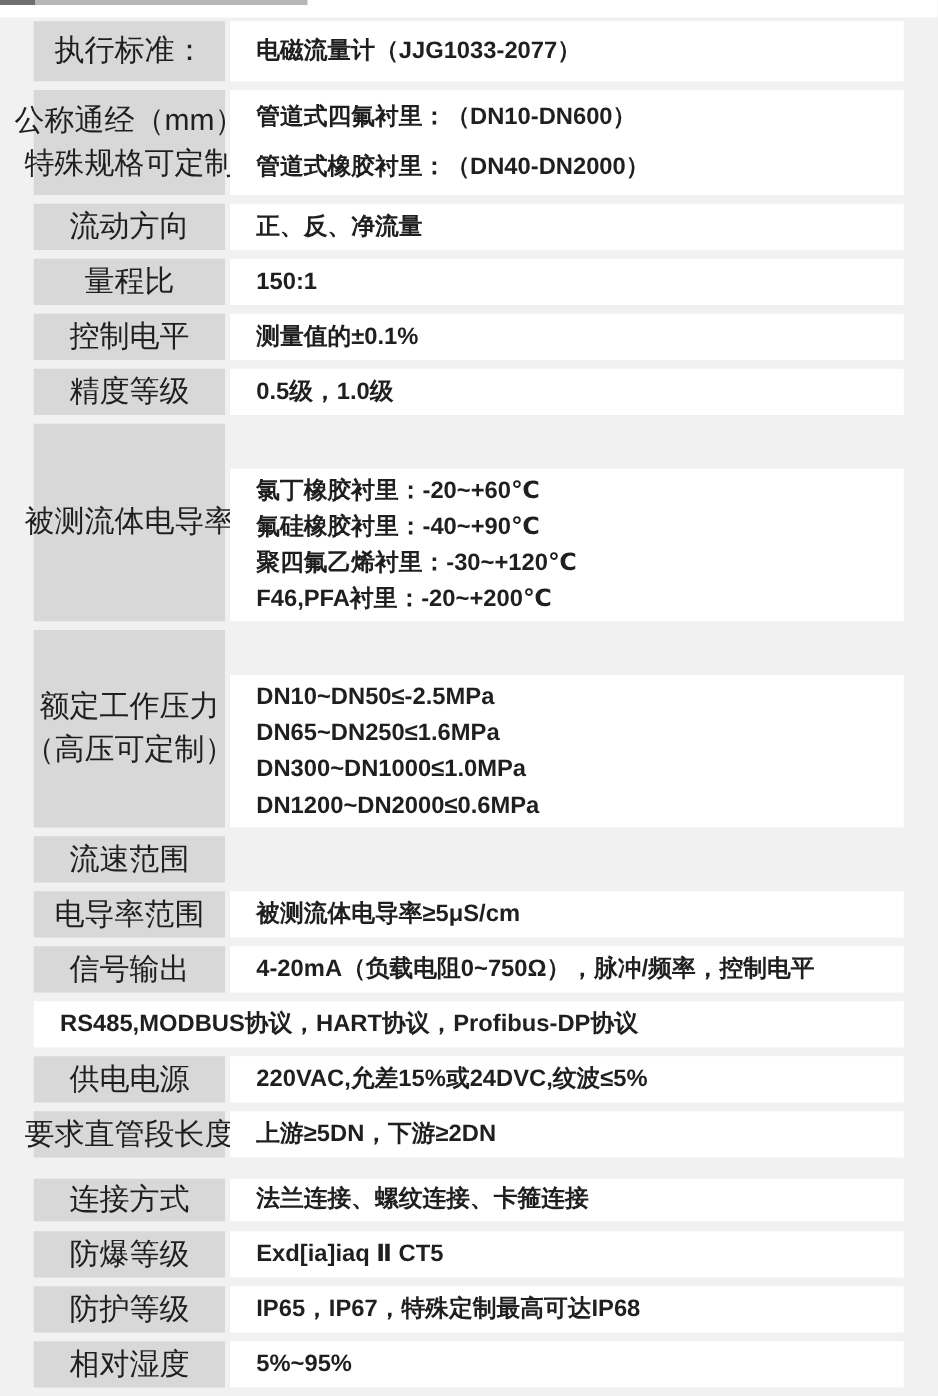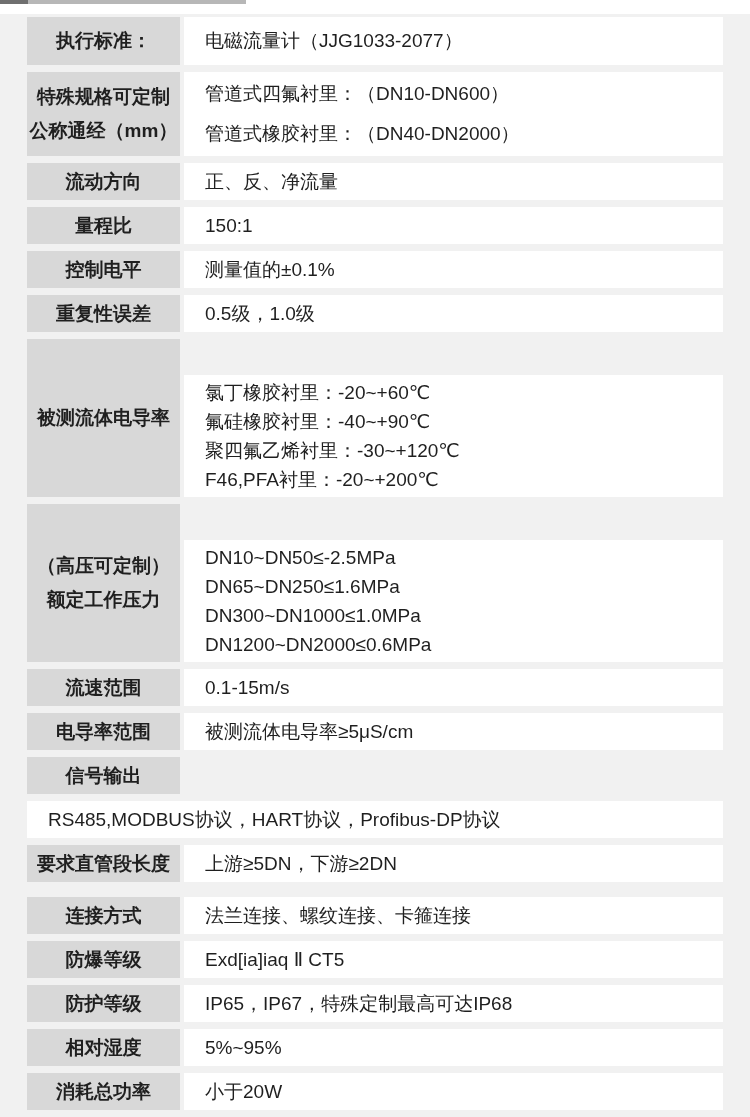--- a/index.html
+++ b/index.html
@@ -25,37 +25,37 @@
   }
   .spec-table {
     position: absolute; left: 27px; top: 17px;
     width: 696px;
   }
   .spec-row {
     display: flex;
     gap: 4px;
     margin-bottom: 7px;
   }
-  .spec-row.section-gap { margin-top: 15px; }
+  .spec-row.section-gap { margin-top: 15px; align-items: center; }
   .cell-label {
     width: 153px; flex: 0 0 153px;
     background: var(--label-bg, #d8d8d8);
     display: flex; flex-direction: column;
     justify-content: center; align-items: center;
     text-align: center;
-    font-size: 19px; font-weight: 700;
+    font-size: 24px; font-weight: 400;
     line-height: 34px;
   }
   .cell-value {
     flex: 1 1 auto;
     background: var(--value-bg, #ffffff);
     display: flex; flex-direction: column;
     justify-content: center;
     padding: 2px 10px 2px 21px;
-    font-size: 19px; font-weight: 400;
+    font-size: 19px; font-weight: 700;
     line-height: 30px;
   }
   .spec-row.lines-1 { min-height: 37px; }
   .spec-row.first-row { min-height: 48px; }
   .spec-row.lines-2 .cell-value { line-height: 40px; min-height: 82px; }
   .spec-row.lines-4 .cell-value { line-height: 29px; min-height: 120px; padding-top: 3px; padding-bottom: 3px; margin-top: 36px; }
   .label-line, .value-line { white-space: nowrap; }
 </style>
 </head>
 <body>
@@ -68,22 +68,22 @@
     <div class="spec-row lines-1 first-row">
       <div class="cell-label">
         <div class="label-line">执行标准：</div>
       </div>
       <div class="cell-value">
         <div class="value-line">电磁流量计（JJG1033-2077）</div>
       </div>
     </div>
     <div class="spec-row lines-2">
       <div class="cell-label">
+        <div class="label-line">公称通经（mm）</div>
         <div class="label-line">特殊规格可定制</div>
-        <div class="label-line">公称通经（mm）</div>
       </div>
       <div class="cell-value">
         <div class="value-line">管道式四氟衬里：（DN10-DN600）</div>
         <div class="value-line">管道式橡胶衬里：（DN40-DN2000）</div>
       </div>
     </div>
     <div class="spec-row lines-1">
       <div class="cell-label">
         <div class="label-line">流动方向</div>
       </div>
@@ -102,73 +102,81 @@
     <div class="spec-row lines-1">
       <div class="cell-label">
         <div class="label-line">控制电平</div>
       </div>
       <div class="cell-value">
         <div class="value-line">测量值的±0.1%</div>
       </div>
     </div>
     <div class="spec-row lines-1">
       <div class="cell-label">
-        <div class="label-line">重复性误差</div>
+        <div class="label-line">精度等级</div>
       </div>
       <div class="cell-value">
         <div class="value-line">0.5级，1.0级</div>
       </div>
     </div>
     <div class="spec-row lines-4">
       <div class="cell-label">
         <div class="label-line">被测流体电导率</div>
       </div>
       <div class="cell-value">
         <div class="value-line">氯丁橡胶衬里：-20~+60℃</div>
         <div class="value-line">氟硅橡胶衬里：-40~+90℃</div>
         <div class="value-line">聚四氟乙烯衬里：-30~+120℃</div>
         <div class="value-line">F46,PFA衬里：-20~+200℃</div>
       </div>
     </div>
     <div class="spec-row lines-4">
       <div class="cell-label">
+        <div class="label-line">额定工作压力</div>
         <div class="label-line">（高压可定制）</div>
-        <div class="label-line">额定工作压力</div>
       </div>
       <div class="cell-value">
         <div class="value-line">DN10~DN50≤-2.5MPa</div>
         <div class="value-line">DN65~DN250≤1.6MPa</div>
         <div class="value-line">DN300~DN1000≤1.0MPa</div>
         <div class="value-line">DN1200~DN2000≤0.6MPa</div>
       </div>
     </div>
     <div class="spec-row lines-1">
       <div class="cell-label">
         <div class="label-line">流速范围</div>
       </div>
-      <div class="cell-value">
-        <div class="value-line">0.1-15m/s</div>
-      </div>
     </div>
     <div class="spec-row lines-1">
       <div class="cell-label">
         <div class="label-line">电导率范围</div>
       </div>
       <div class="cell-value">
         <div class="value-line">被测流体电导率≥5μS/cm</div>
       </div>
     </div>
     <div class="spec-row lines-1">
       <div class="cell-label">
         <div class="label-line">信号输出</div>
       </div>
+      <div class="cell-value">
+        <div class="value-line">4-20mA（负载电阻0~750Ω），脉冲/频率，控制电平</div>
+      </div>
     </div>
     <div class="spec-row lines-1">
       <div class="cell-value">
         <div class="value-line">RS485,MODBUS协议，HART协议，Profibus-DP协议</div>
+      </div>
+    </div>
+    <div class="spec-row lines-1">
+      <div class="cell-label">
+        <div class="label-line">供电电源</div>
+      </div>
+      <div class="cell-value">
+        <div class="value-line">220VAC,允差15%或24DVC,纹波≤5%</div>
       </div>
     </div>
     <div class="spec-row lines-1">
       <div class="cell-label">
         <div class="label-line">要求直管段长度</div>
       </div>
       <div class="cell-value">
         <div class="value-line">上游≥5DN，下游≥2DN</div>
       </div>
     </div>

